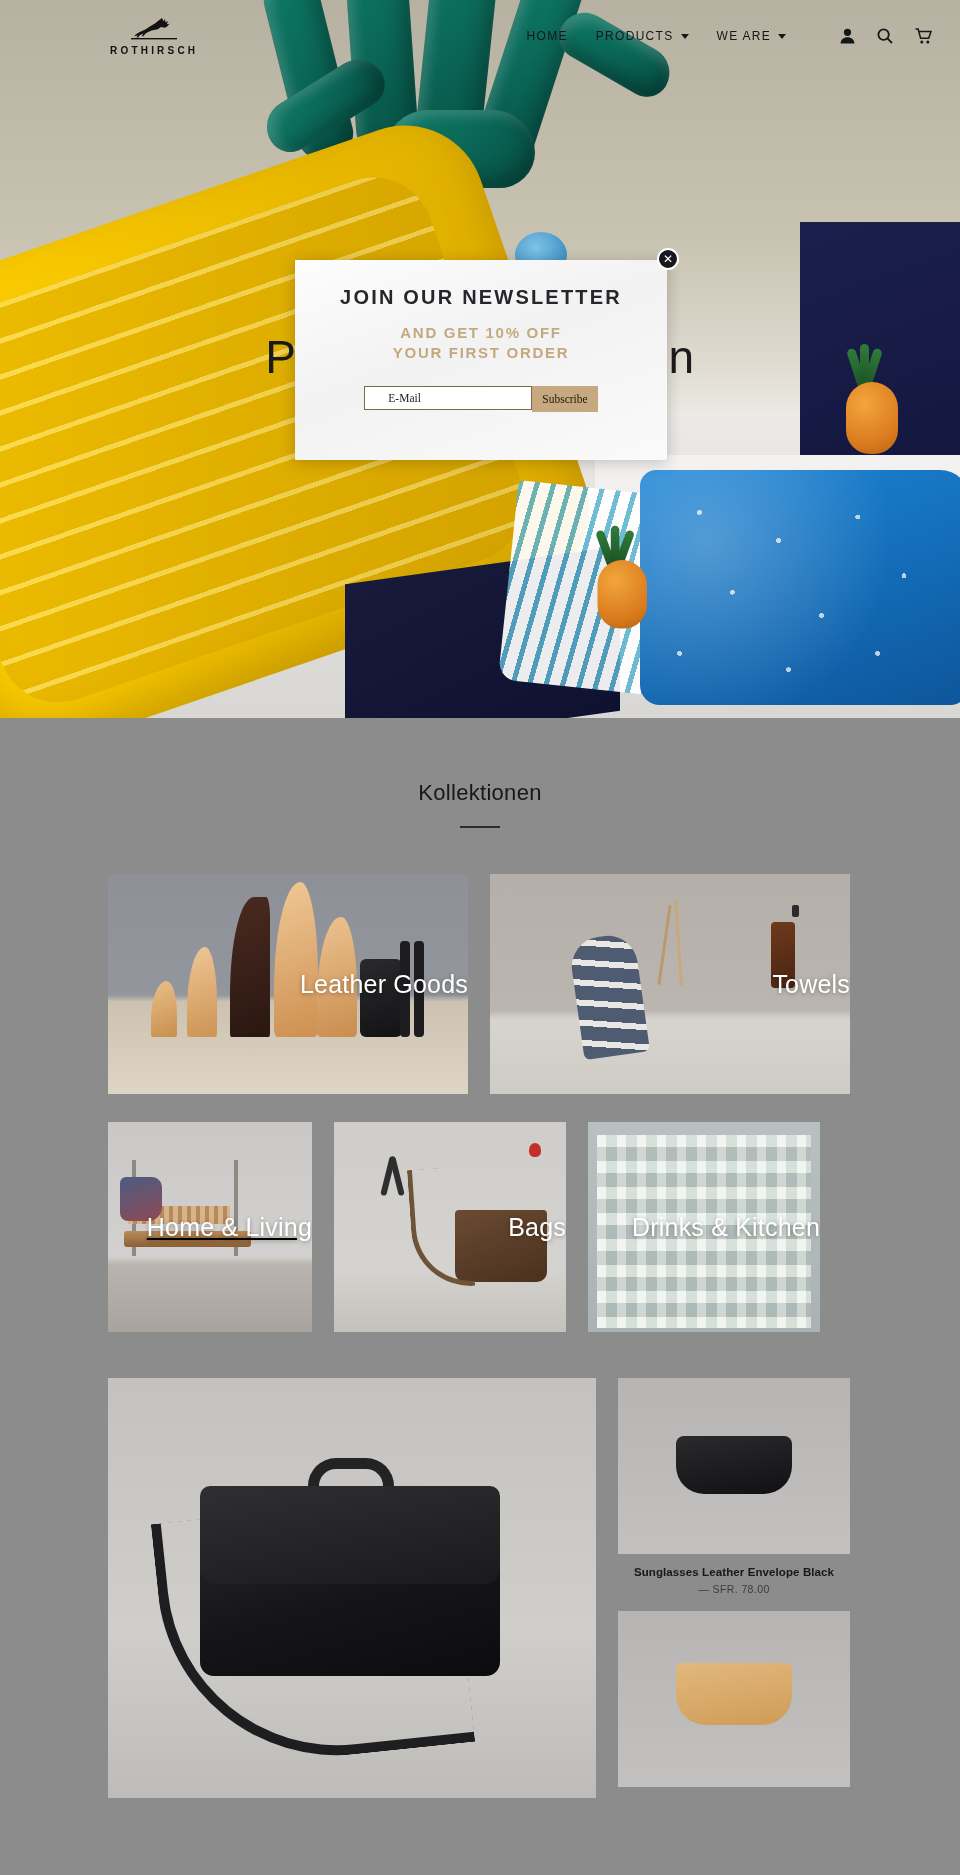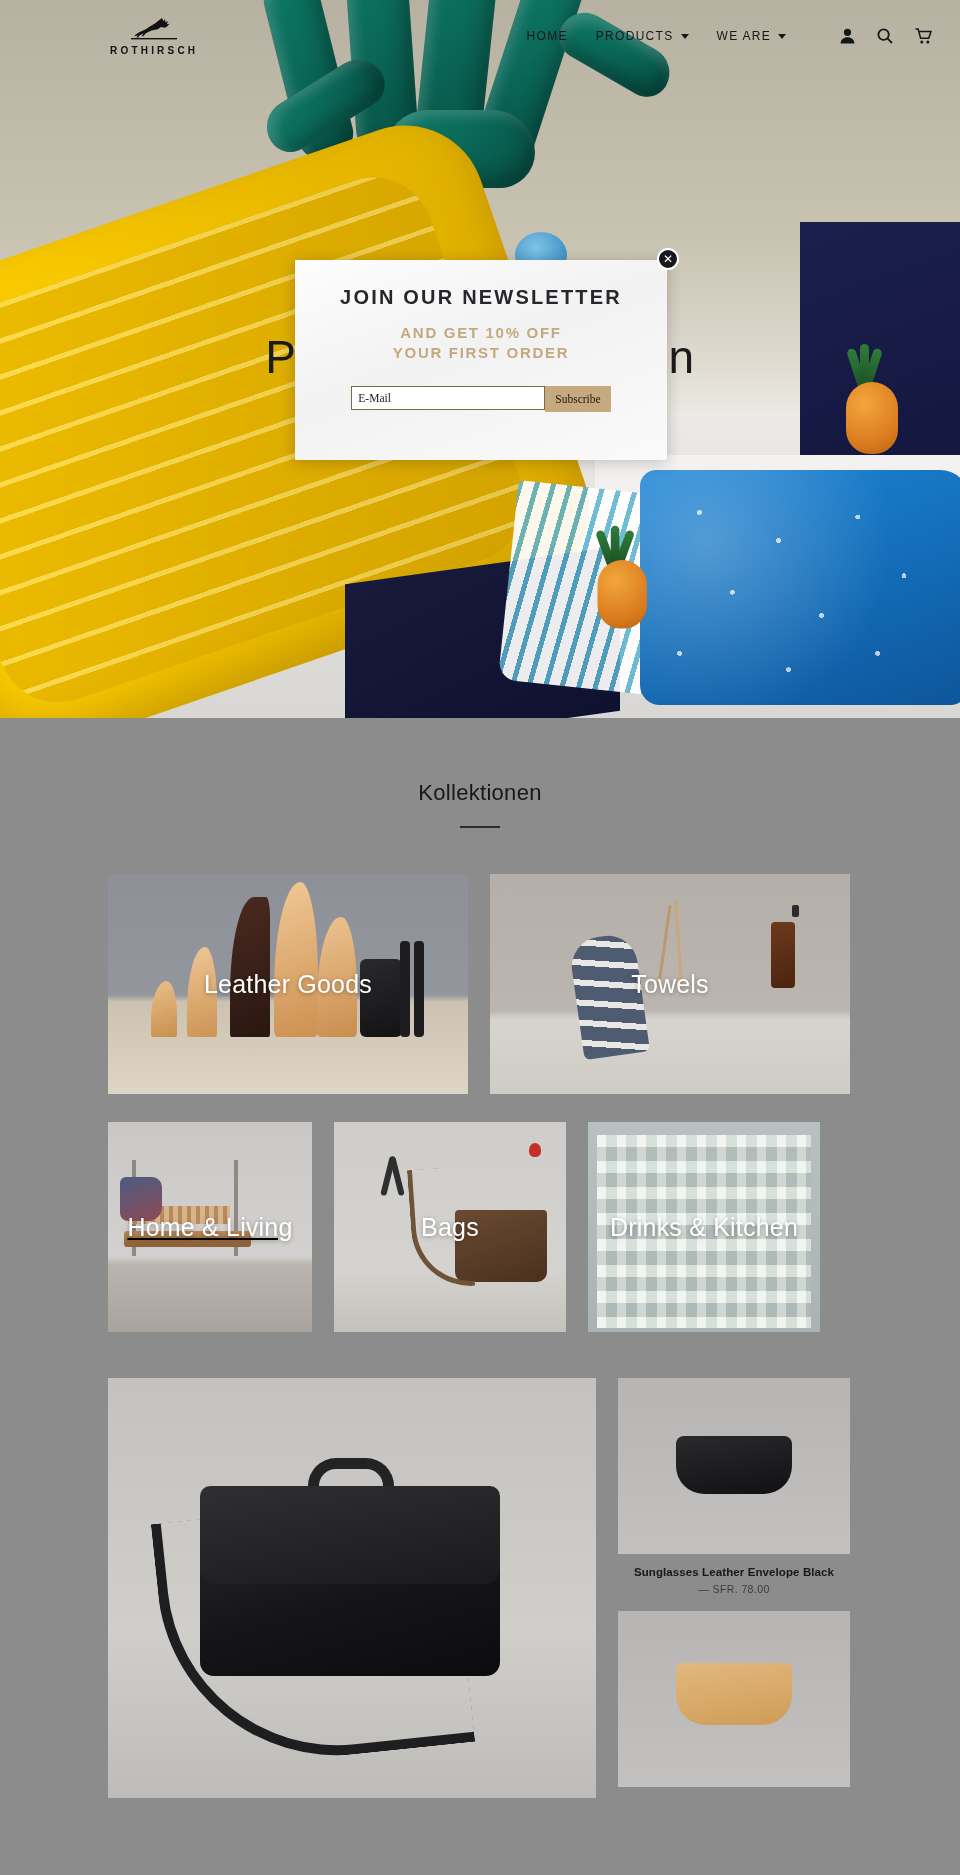--- a/index.html
+++ b/index.html
@@ -198,25 +198,25 @@
     font-size:20px; font-weight:bold; color:#26272b;
     letter-spacing:2.2px;
   }
   .modal-sub {
     margin-top:14px; text-align:center;
     font-size:15px; font-weight:bold; color:#c3a97e;
     letter-spacing:1.7px; line-height:1.35;
   }
   .modal-form { margin-top:22px; display:flex; }
   .modal-input {
-    width:194px; height:24px;
+    width:168px; height:24px;
     border:1px solid #7a6a4e; background:#fff;
     font-family:"Liberation Serif", serif;
     font-size:11.5px; color:#1c1c1c;
-    padding:0 6px;
+    padding:0 23px;
     outline:none;
   }
   .modal-submit {
     height:26px; border:none; cursor:pointer;
     background:#c6a97f; color:#1f1a12;
     font-family:"Liberation Serif", serif;
     font-size:11.5px; padding:0 10px;
   }
   .modal-close {
     position:absolute; right:-12px; top:-12px;
@@ -228,21 +228,21 @@
 
   
   .section { padding:0 108px; }
   .section-head { text-align:center; padding:62px 0 0; }
   .section-title { font-size:22px; color:#17181c; font-weight:400; letter-spacing:.3px; }
   .section-rule { width:40px; height:2px; background:#2a2b30; margin:20px auto 0; }
 
   .tiles { margin-top:46px; display:flex; gap:22px; }
   .tile {
     position:relative; overflow:hidden; cursor:pointer;
-    display:flex; align-items:center; justify-content:center;
+    display:flex; align-items:center; justify-content:flex-end;
   }
   .tile-label {
     position:relative; z-index:3;
     color:#fff; font-size:25px; font-weight:400;
     text-shadow:0 1px 4px rgba(0,0,0,.35);
     letter-spacing:.2px;
   }
   .tile .art { position:absolute; inset:0; }
 
   .row1 .tile { height:220px; }

